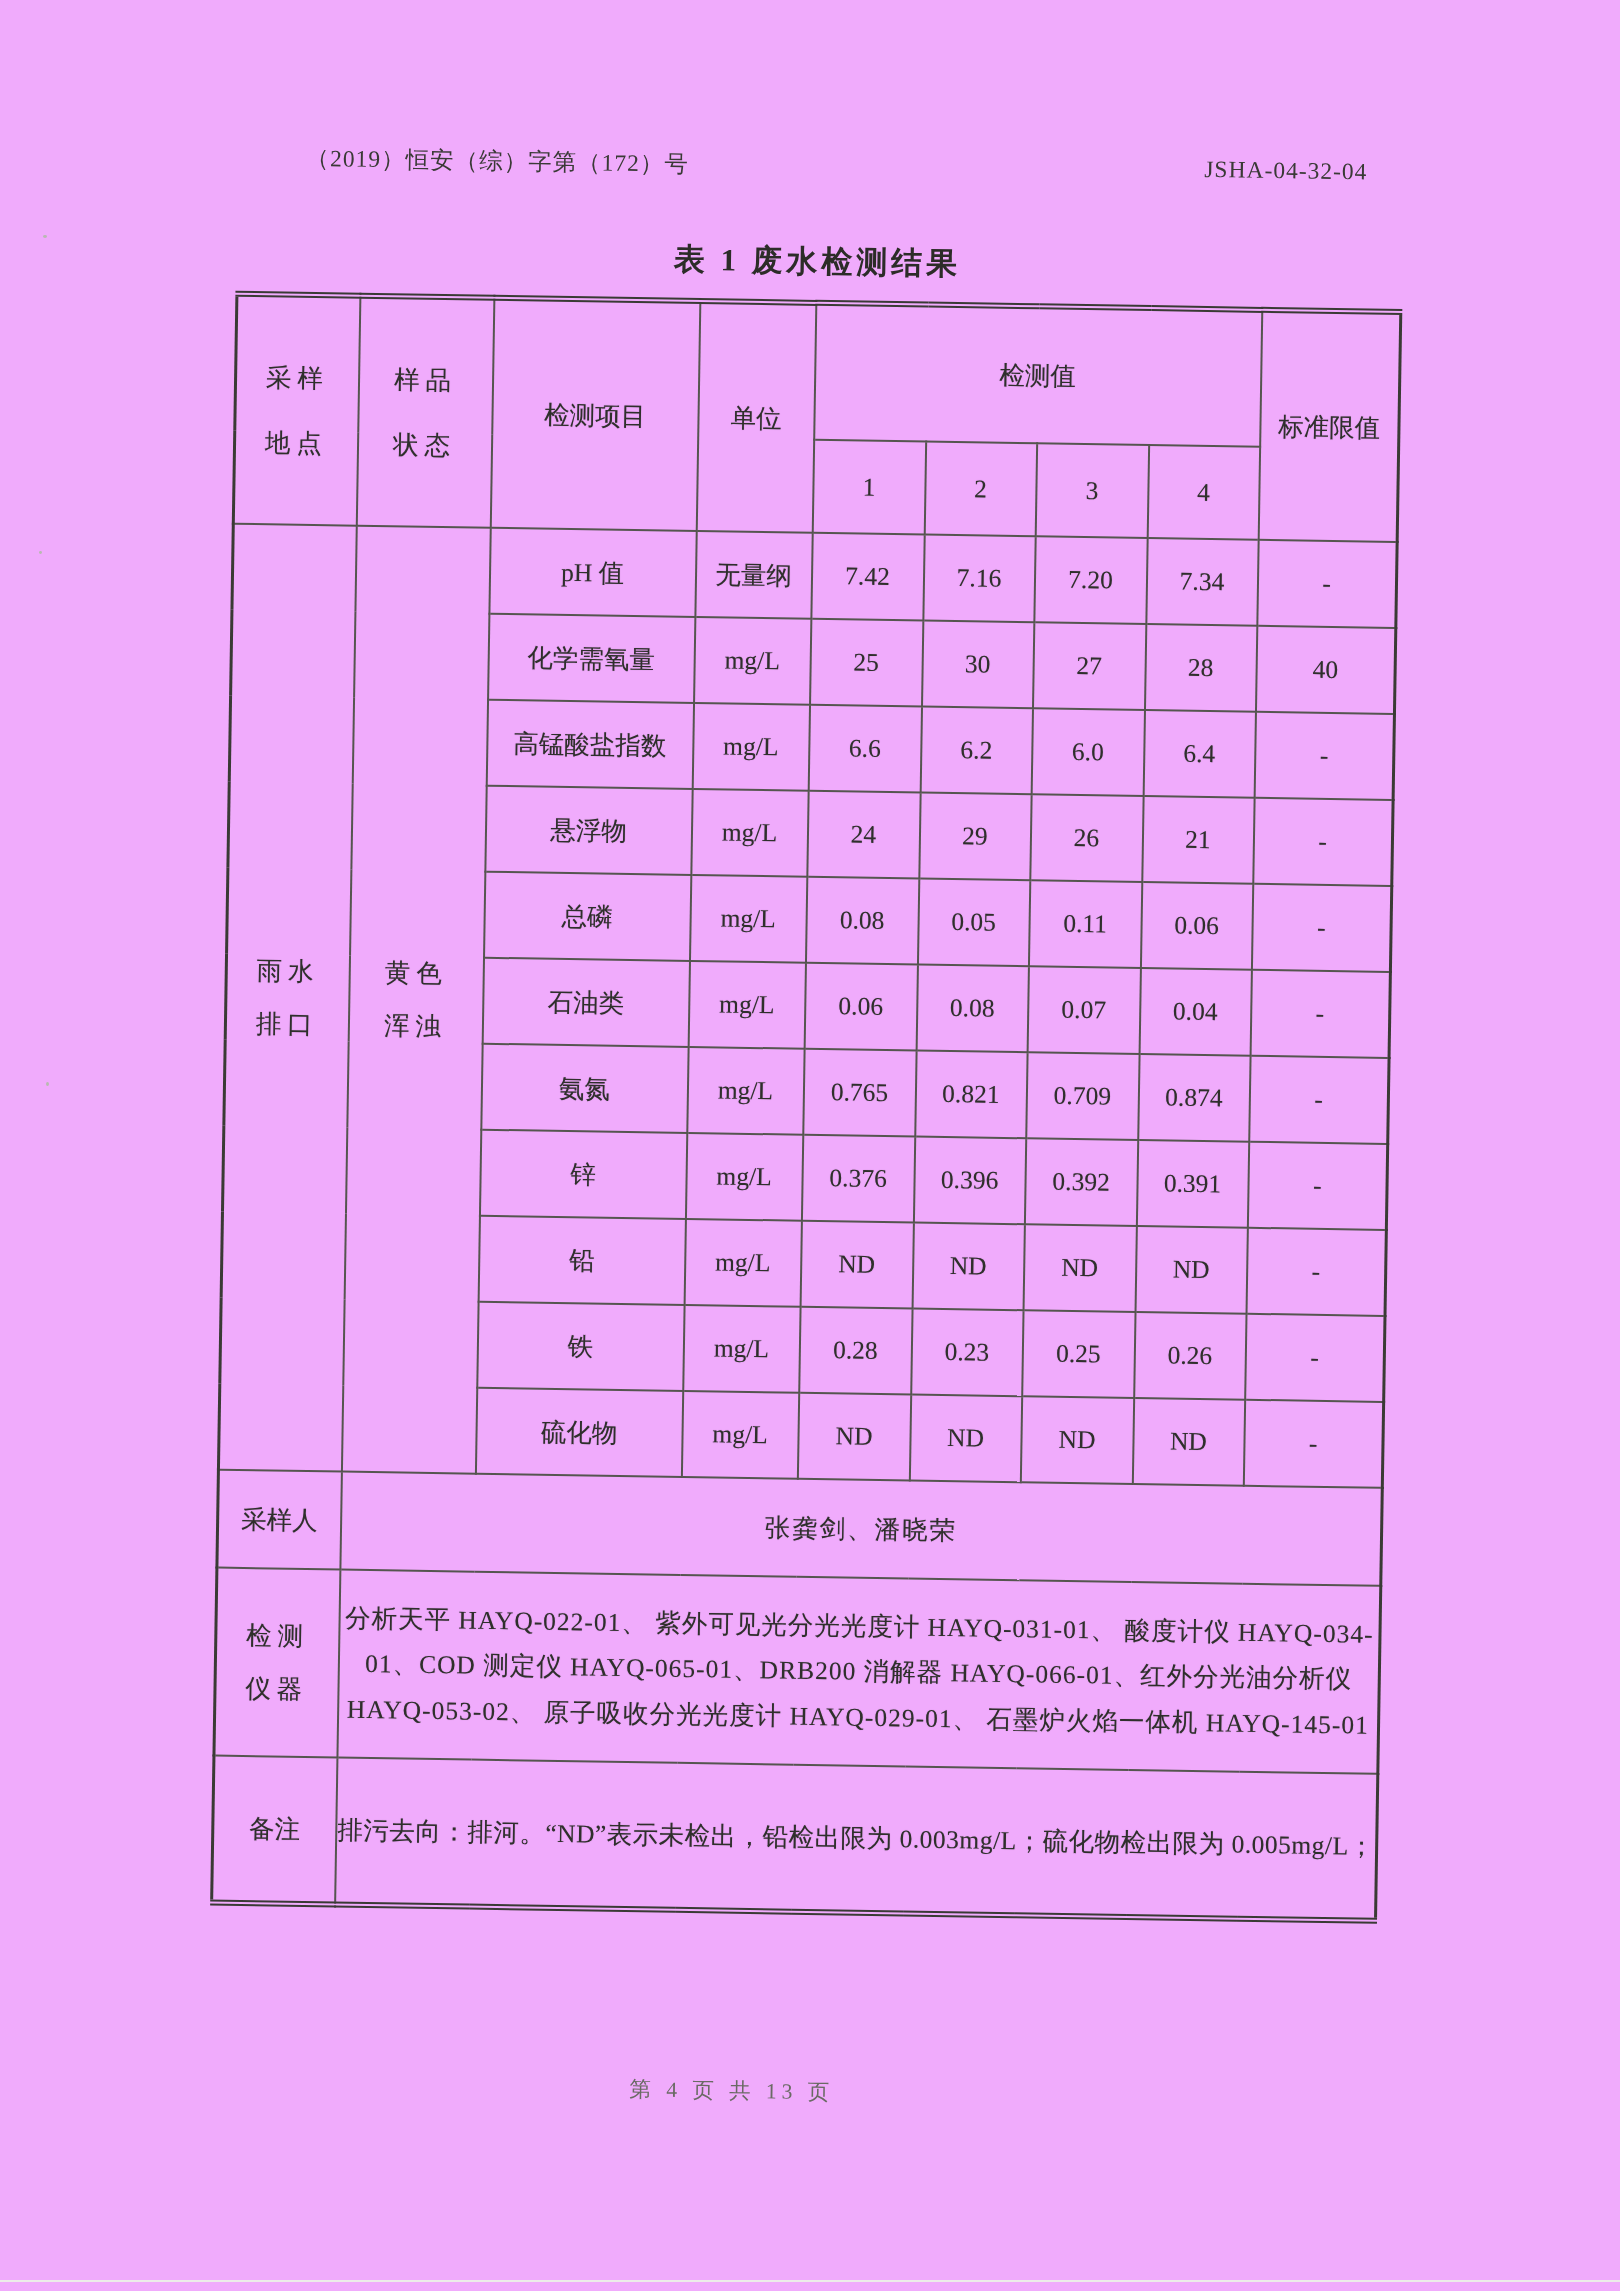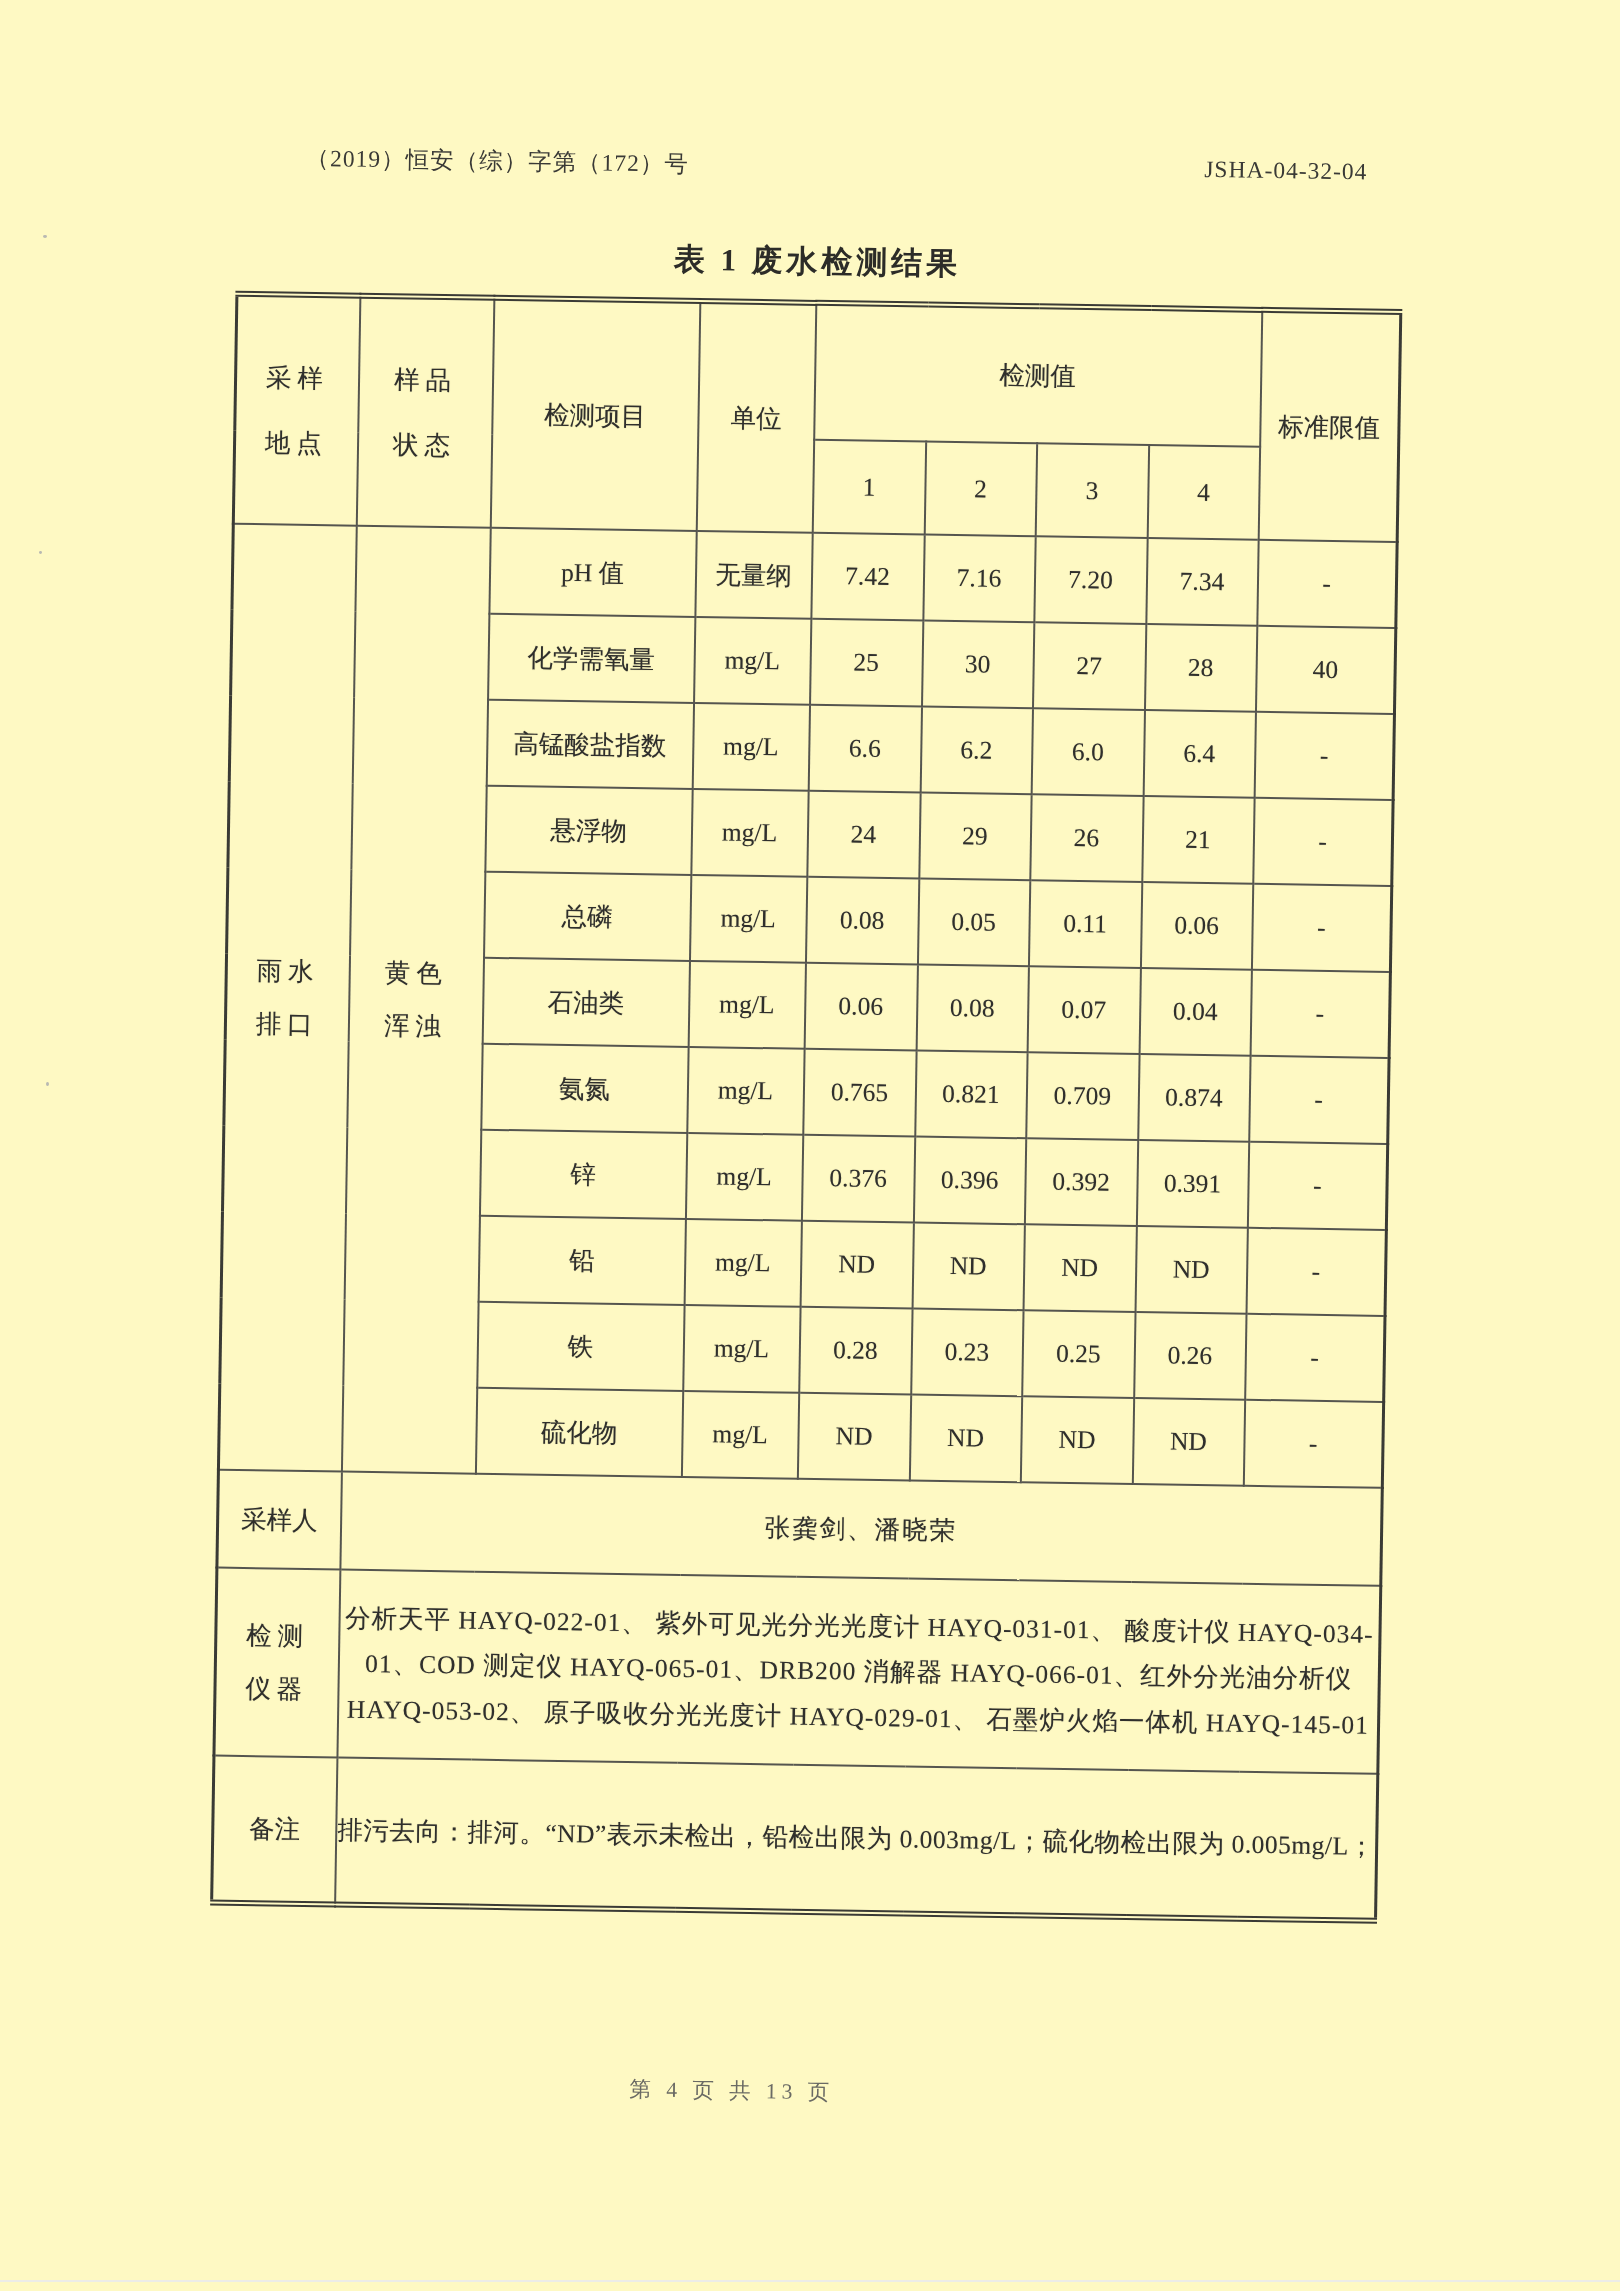--- a/index.html
+++ b/index.html
@@ -1,19 +1,19 @@
 <!DOCTYPE html>
 <html><head>
 <meta charset="utf-8">
 <style>
   html,body{margin:0;padding:0;background:#ffffff;}
   .page{
     position:relative;
     width:1620px;height:2292px;
-    background:#fef9c3;
+    background:#f0abfc;
     overflow:hidden;
     font-family:"Liberation Serif","DejaVu Serif",serif;
     color:#2f2f2c;
   }
   .tilt{
     position:absolute;inset:0;
     transform:rotate(0.9deg);
     transform-origin:0 0;
   }
   .doc-head{

